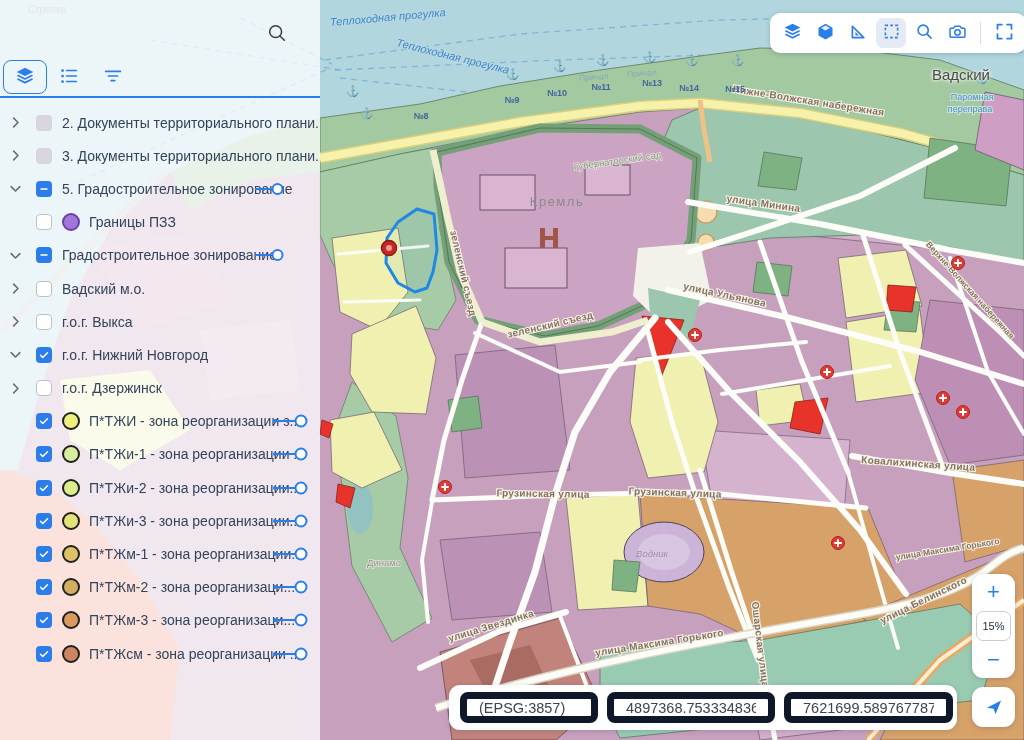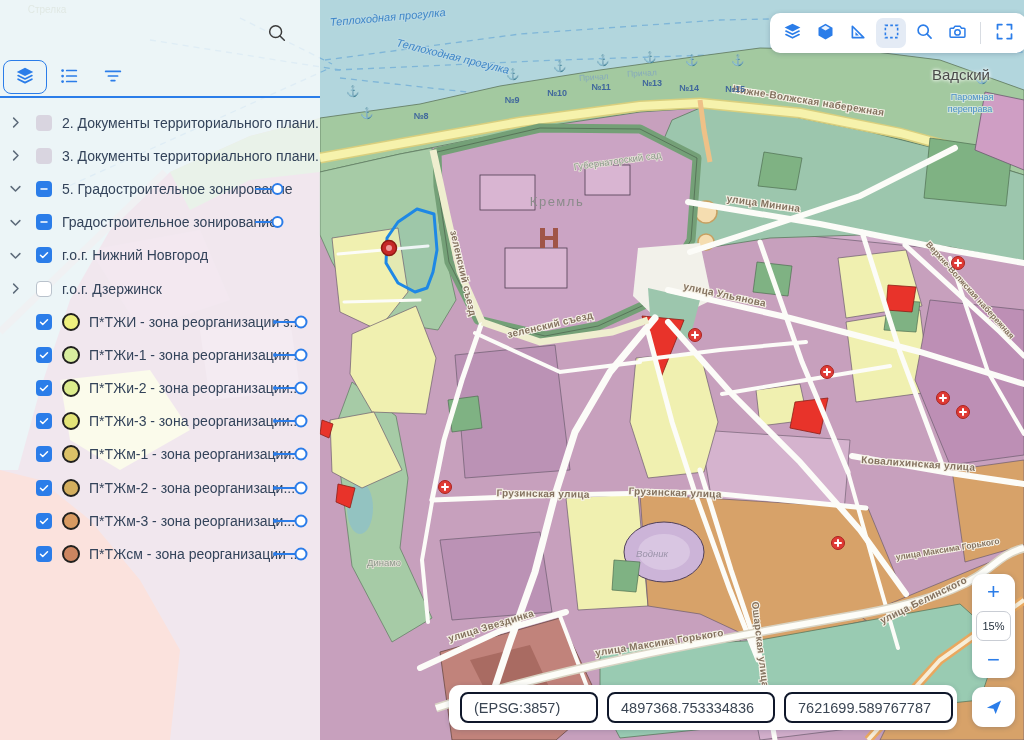--- a/index.html
+++ b/index.html
@@ -76,21 +76,21 @@
           padding:8px 5px;background:#fff;}
   .locate{position:absolute;left:972px;top:687px;width:43px;height:40px;background:#fff;
           border-radius:11px;box-shadow:0 1px 5px rgba(40,60,90,.25);border:none;cursor:pointer;
           display:flex;align-items:center;justify-content:center;z-index:6;}
   .locate svg{width:20px;height:20px;}
 
   
   .coords{position:absolute;left:449px;top:685px;width:508px;height:45px;background:#fff;
           border-radius:11px;box-shadow:0 1px 5px rgba(40,60,90,.2);display:flex;
           align-items:center;gap:9px;padding:0 11px;box-sizing:border-box;z-index:6;}
-  .coords input{border:2px solid #0f172a;border-radius:8px;height:31px;font-size:14.5px;
+  .coords input{border:7px solid #0f172a;border-radius:8px;height:31px;font-size:14.5px;
           color:#3a4553;padding:0 12px;font-family:"Liberation Sans",sans-serif;
           box-sizing:border-box;background:#fff;}
   .coords input.crs{width:138px;}
   .coords input.cx{width:168px;}
   .coords input.cy{width:169px;}
 </style>
 </head>
 <body>
 
 <div class="stage">
@@ -372,37 +372,61 @@
           </span>
           <span class="row-label">5. Градостроительное зонирование</span>
           <span class="ctl toggle">
             <svg width="30" height="14" viewBox="0 0 30 14">
               <line x1="1" y1="7" x2="17" y2="7" stroke="#2b7de9" stroke-width="2"></line>
               <circle cx="23.5" cy="7" r="5" fill="#fff" stroke="#2b7de9" stroke-width="2"></circle>
             </svg>
           </span>
         </div>
         <div class="row">
+          <span class="chev"></span>
+          <span class="cb unchecked"></span>
+          <span class="swatch" style="background: rgb(161, 119, 216); border-color: rgb(106, 63, 174);"></span>
+          <span class="row-label">Границы ПЗЗ</span>
+        </div>
+        <div class="row">
           <span class="chev">
             <svg viewBox="0 0 24 24">
               <path d="M5 9l7 7 7-7" fill="none" stroke="#5d6b7a" stroke-width="2.4" stroke-linecap="round" stroke-linejoin="round"></path>
             </svg>
           </span>
           <span class="cb indeterminate">
             <svg viewBox="0 0 24 24">
               <path d="M6 12h12" fill="none" stroke="#fff" stroke-width="3" stroke-linecap="round"></path>
             </svg>
           </span>
           <span class="row-label">Градостроительное зонирование</span>
           <span class="ctl toggle">
             <svg width="30" height="14" viewBox="0 0 30 14">
               <line x1="1" y1="7" x2="17" y2="7" stroke="#2b7de9" stroke-width="2"></line>
               <circle cx="23.5" cy="7" r="5" fill="#fff" stroke="#2b7de9" stroke-width="2"></circle>
             </svg>
           </span>
+        </div>
+        <div class="row">
+          <span class="chev">
+            <svg viewBox="0 0 24 24">
+              <path d="M9 5l7 7-7 7" fill="none" stroke="#5d6b7a" stroke-width="2.4" stroke-linecap="round" stroke-linejoin="round"></path>
+            </svg>
+          </span>
+          <span class="cb unchecked"></span>
+          <span class="row-label">Вадский м.о.</span>
+        </div>
+        <div class="row">
+          <span class="chev">
+            <svg viewBox="0 0 24 24">
+              <path d="M9 5l7 7-7 7" fill="none" stroke="#5d6b7a" stroke-width="2.4" stroke-linecap="round" stroke-linejoin="round"></path>
+            </svg>
+          </span>
+          <span class="cb unchecked"></span>
+          <span class="row-label">г.о.г. Выкса</span>
         </div>
         <div class="row">
           <span class="chev">
             <svg viewBox="0 0 24 24">
               <path d="M5 9l7 7 7-7" fill="none" stroke="#5d6b7a" stroke-width="2.4" stroke-linecap="round" stroke-linejoin="round"></path>
             </svg>
           </span>
           <span class="cb checked">
             <svg viewBox="0 0 24 24">
               <path d="M5 12.5l4.5 4.5L19 7.5" fill="none" stroke="#fff" stroke-width="3" stroke-linecap="round" stroke-linejoin="round"></path>

